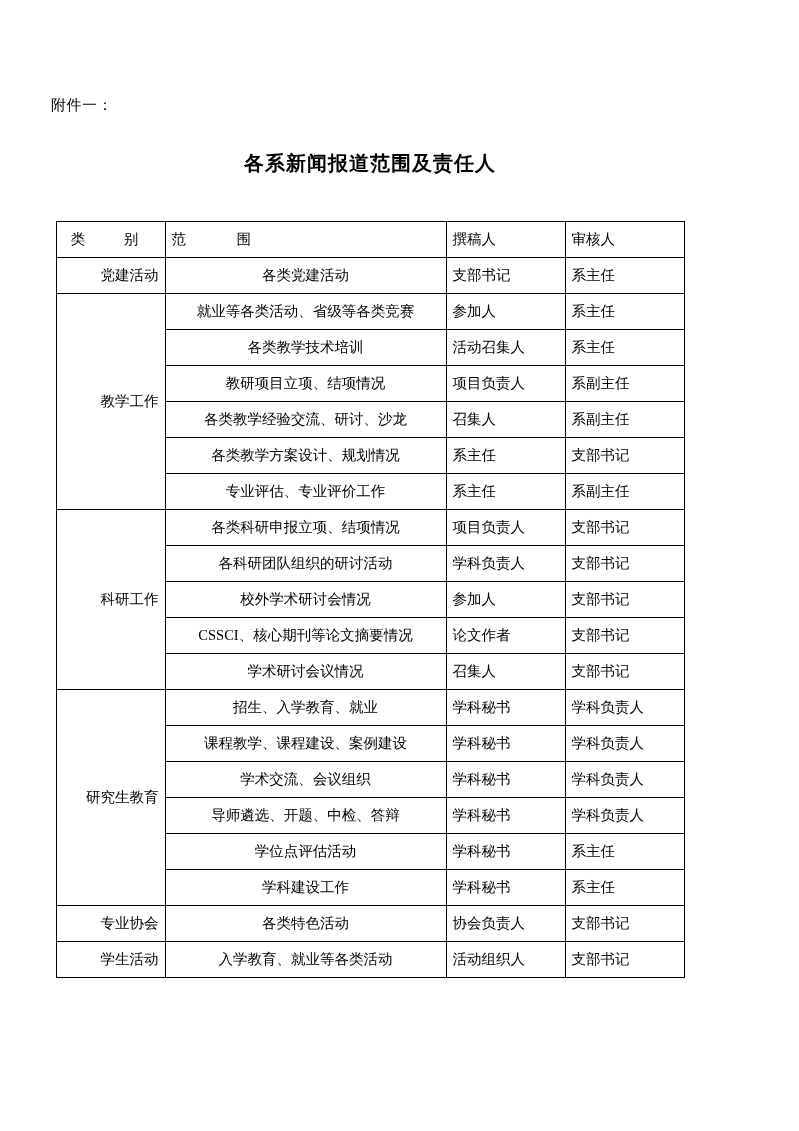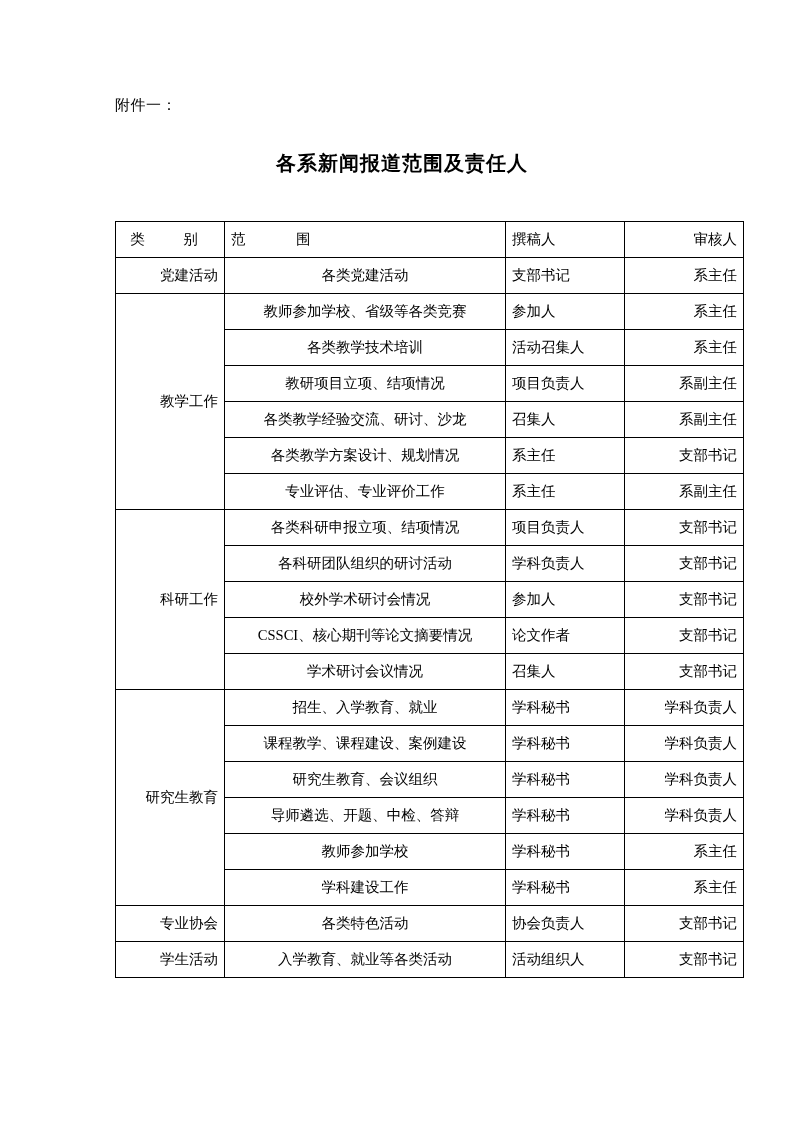--- a/index.html
+++ b/index.html
@@ -12,21 +12,21 @@
     height: 1131px;
     font-family: "Liberation Serif", "DejaVu Serif", serif;
     color: #000000;
     position: relative;
     overflow: hidden;
   }
   .page {
     width: 799px;
     height: 1131px;
     box-sizing: border-box;
-    padding: 95px 110px 0 115px;
+    padding: 95px 110px 0 51px;
     position: relative;
   }
   .attachment-label {
     font-size: 15px;
     line-height: 1.4;
     margin: 0 0 34px 0;
     letter-spacing: 0.5px;
   }
   .doc-title {
     text-align: center;
@@ -45,21 +45,21 @@
     border: 1px solid #000000;
     font-size: 14.5px;
     height: 31px;
     padding: 2px 6px;
     vertical-align: middle;
     line-height: 1.2;
   }
   .col-cat   { width: 96px;  text-align: center; }
   .col-scope { width: 268px; text-align: left; padding-left: 10px; }
   .col-write { width: 106px; text-align: left; }
-  .col-check { width: 106px; text-align: right; }
+  .col-check { width: 106px; text-align: left; }
 
   thead td {
     text-align: center;
     height: 36px;
   }
   .hdr-spaced-2 {
     letter-spacing: 12px;
     padding-left: 12px;
   }
   .hdr-spaced-3 {
@@ -94,21 +94,21 @@
     </thead>
     <tbody id="table-body">
         <tr>
           <td class="col-cat cat-cell" rowspan="1">党建活动</td>
           <td class="col-scope scope-cell">各类党建活动</td>
           <td class="col-write">支部书记</td>
           <td class="col-check">系主任</td>
         </tr>
         <tr>
           <td class="col-cat cat-cell" rowspan="6">教学工作</td>
-          <td class="col-scope scope-cell">教师参加学校、省级等各类竞赛</td>
+          <td class="col-scope scope-cell">就业等各类活动、省级等各类竞赛</td>
           <td class="col-write">参加人</td>
           <td class="col-check">系主任</td>
         </tr>
         <tr>
           <td class="col-scope scope-cell">各类教学技术培训</td>
           <td class="col-write">活动召集人</td>
           <td class="col-check">系主任</td>
         </tr>
         <tr>
           <td class="col-scope scope-cell">教研项目立项、结项情况</td>
@@ -161,31 +161,31 @@
           <td class="col-scope scope-cell">招生、入学教育、就业</td>
           <td class="col-write">学科秘书</td>
           <td class="col-check">学科负责人</td>
         </tr>
         <tr>
           <td class="col-scope scope-cell">课程教学、课程建设、案例建设</td>
           <td class="col-write">学科秘书</td>
           <td class="col-check">学科负责人</td>
         </tr>
         <tr>
-          <td class="col-scope scope-cell">研究生教育、会议组织</td>
+          <td class="col-scope scope-cell">学术交流、会议组织</td>
           <td class="col-write">学科秘书</td>
           <td class="col-check">学科负责人</td>
         </tr>
         <tr>
           <td class="col-scope scope-cell">导师遴选、开题、中检、答辩</td>
           <td class="col-write">学科秘书</td>
           <td class="col-check">学科负责人</td>
         </tr>
         <tr>
-          <td class="col-scope scope-cell">教师参加学校</td>
+          <td class="col-scope scope-cell">学位点评估活动</td>
           <td class="col-write">学科秘书</td>
           <td class="col-check">系主任</td>
         </tr>
         <tr>
           <td class="col-scope scope-cell">学科建设工作</td>
           <td class="col-write">学科秘书</td>
           <td class="col-check">系主任</td>
         </tr>
         <tr>
           <td class="col-cat cat-cell" rowspan="1">专业协会</td>

